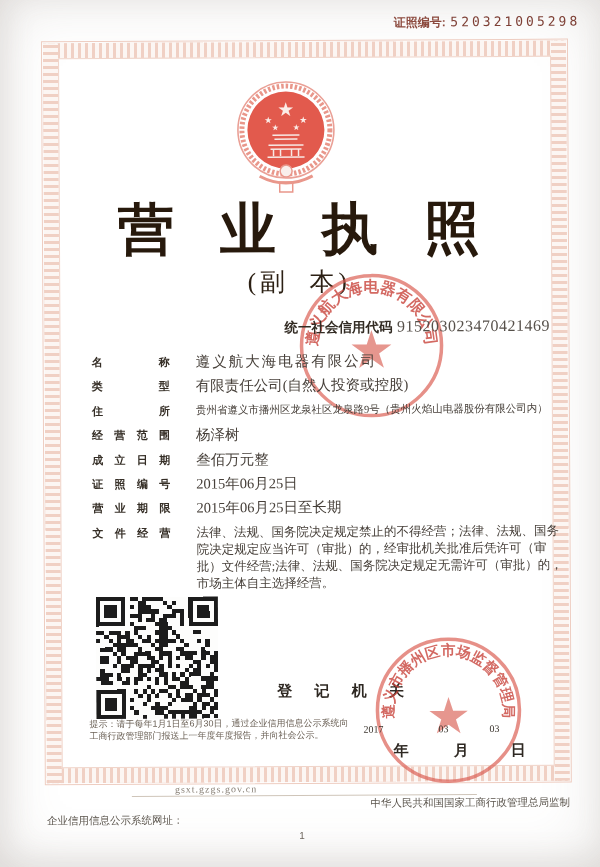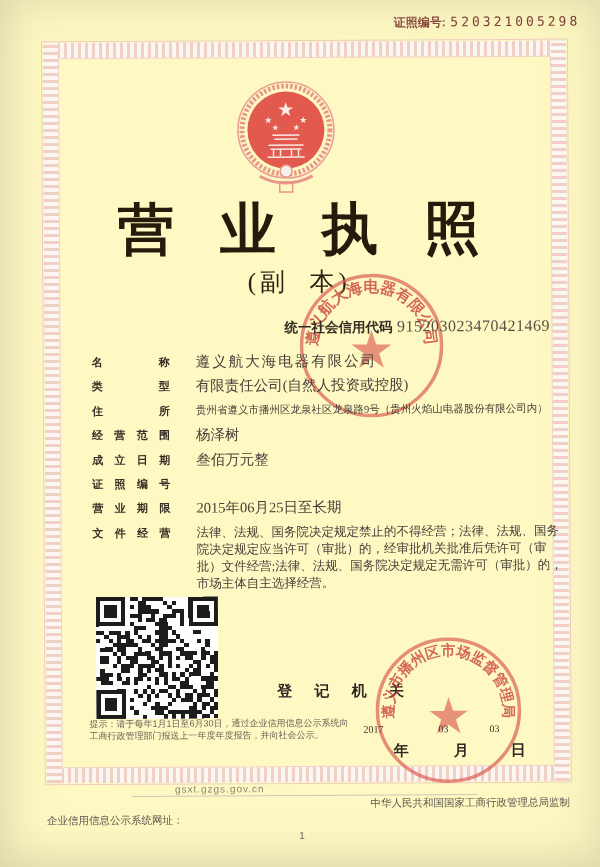--- a/index.html
+++ b/index.html
@@ -1,18 +1,18 @@
 <!DOCTYPE html>
 <html><head>
 <meta charset="utf-8">
 <style>
   html,body{margin:0;padding:0;background:#e8e6e2;}
   .page{
     position:relative;width:600px;height:867px;margin:0 auto;
-    background:#fef9c3;
+    background:#ffffff;
     box-shadow:inset 0 0 60px rgba(120,110,100,.18), inset 6px -8px 30px rgba(120,110,100,.12);
     overflow:hidden;
     font-family:"Liberation Sans",sans-serif;
     color:#3a332b;
   }
   .tilt{position:absolute;inset:0;transform:rotate(-.3deg);}
 
   
   .cert-line{position:absolute;top:13px;left:396px;white-space:nowrap;}
   .cert-label{font-size:12px;color:#8c4a3e;font-weight:bold;}
@@ -68,21 +68,21 @@
   .reg-label{position:absolute;left:276px;top:682px;font-size:15px;font-weight:bold;
     letter-spacing:9px;color:#2e2822;white-space:nowrap;}
 
   .date-part{position:absolute;font-size:10px;font-family:"Liberation Serif",serif;color:#3b352e;}
   .date-cn{position:absolute;font-size:15px;font-weight:bold;color:#2e2822;}
 
   .notice{position:absolute;left:88px;top:718px;width:268px;font-size:9px;
     line-height:11.5px;color:#6b6156;}
 
   .url-line{position:absolute;left:173px;top:783px;font-size:10px;letter-spacing:1px;
-    color:#8a8278;font-family:Liberation Sans, sans-serif;}
+    color:#8a8278;font-family:Liberation Serif, serif;}
   .rule{position:absolute;left:130px;top:795px;width:345px;height:1px;background:#cfc5b9;}
 
   .footer-left{position:absolute;left:45px;top:797px;font-size:10.5px;color:#5a544c;margin-top:16px;}
   .footer-right{position:absolute;right:32px;top:797px;font-size:10.5px;color:#5a544c;}
   .page-num{position:absolute;top:830px;left:0;width:100%;text-align:center;
     font-size:10px;color:#6e675f;}
 </style>
 </head>
 <body>
 
@@ -164,20 +164,21 @@
       <div class="frow">
         <span class="flabel">经营范围</span>
         <span class="fvalue">杨泽树</span>
       </div>
       <div class="frow">
         <span class="flabel">成立日期</span>
         <span class="fvalue">叁佰万元整</span>
       </div>
       <div class="frow">
         <span class="flabel">证照编号</span>
+        <span class="fvalue">2015年06月25日</span>
       </div>
       <div class="frow">
         <span class="flabel">营业期限</span>
         <span class="fvalue">2015年06月25日至长期</span>
       </div>
       <div class="frow">
         <span class="flabel">文件经营</span>
         <span class="fvalue scope">法律、法规、国务院决定规定禁止的不得经营；法律、法规、国务院决定规定应当许可（审批）的，经审批机关批准后凭许可（审批）文件经营;法律、法规、国务院决定规定无需许可（审批）的，市场主体自主选择经营。</span>
       </div>
     </div>

